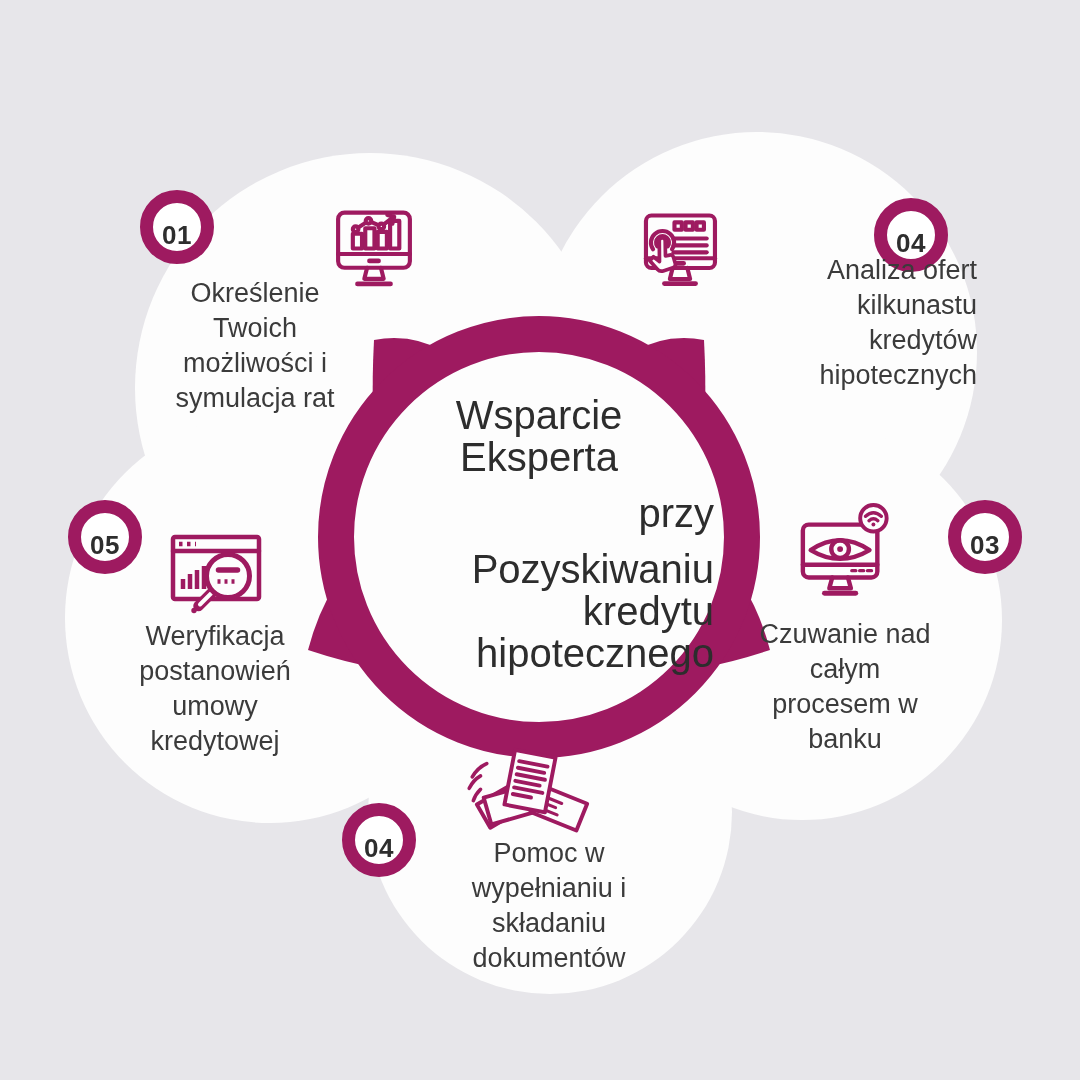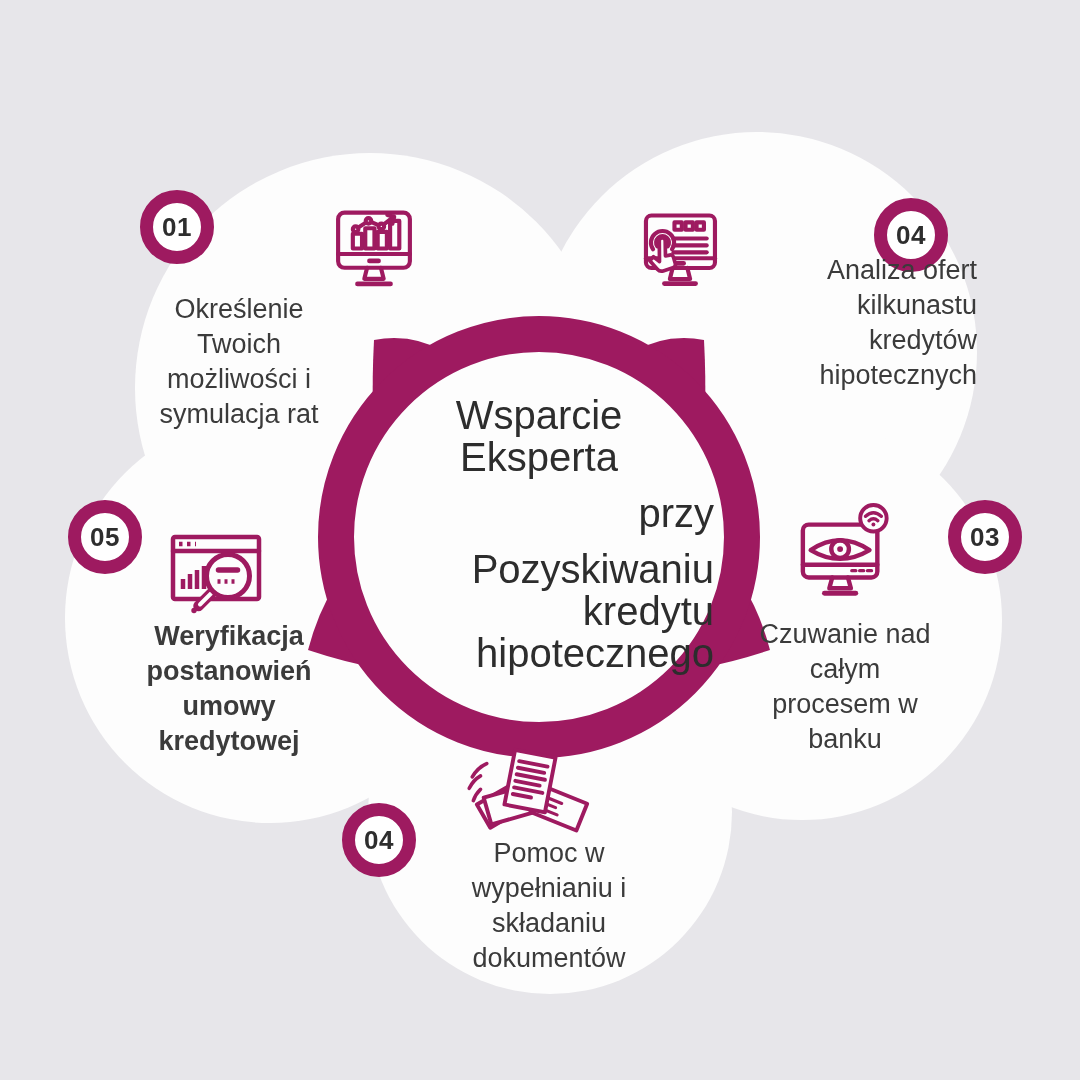--- a/index.html
+++ b/index.html
@@ -23,29 +23,29 @@
     text-align:center;color:#2d2d2d;
   }
   .center-text .para{font-size:40px;line-height:42px;white-space:pre-line;}
   .center-text .para + .para{margin-top:14px;text-align:right;}
 
   .step-text{
     position:absolute;width:320px;transform:translate(-50%,-50%);
     text-align:center;font-size:27px;line-height:35px;color:#3b3b3b;
     white-space:pre-line;
   }
-  #text-1{left:239px;top:346px;margin-top:16px;}
+  #text-1{left:255px;top:346px;}
   #text-2{left:817px;top:323px;text-align:right;}
   #text-3{left:845px;top:671px;margin-top:16px;}
   #text-4{left:549px;top:906px;}
-  #text-5{left:229px;top:689px;font-weight:bold;}
+  #text-5{left:215px;top:689px;}
 
   .badge{
     position:absolute;width:48px;height:48px;border:13px solid #9e1a60;
-    border-radius:50%;background:#ffffff;display:flex;align-items:center;
+    border-radius:50%;background:#ffffff;display:flex;align-items:flex-end;
     justify-content:center;font-size:26px;font-weight:bold;color:#2e2e2e;
     letter-spacing:0.5px;
   }
   #badge-1{left:140px;top:190px;}
   #badge-2{left:874px;top:198px;}
   #badge-3{left:948px;top:500px;}
   #badge-4{left:342px;top:803px;}
   #badge-5{left:68px;top:500px;}
 
   .icon{position:absolute;}

